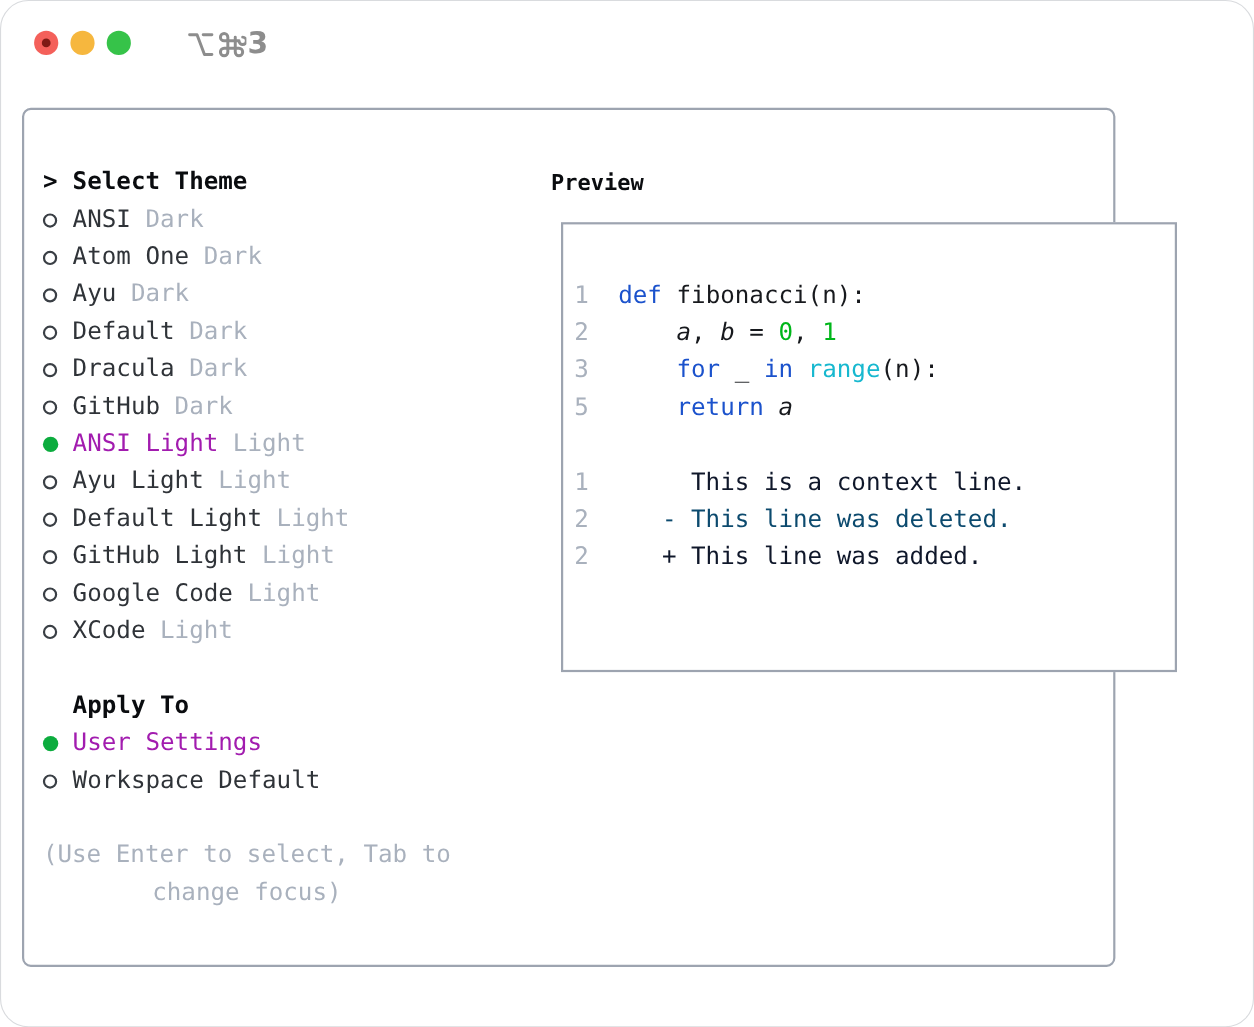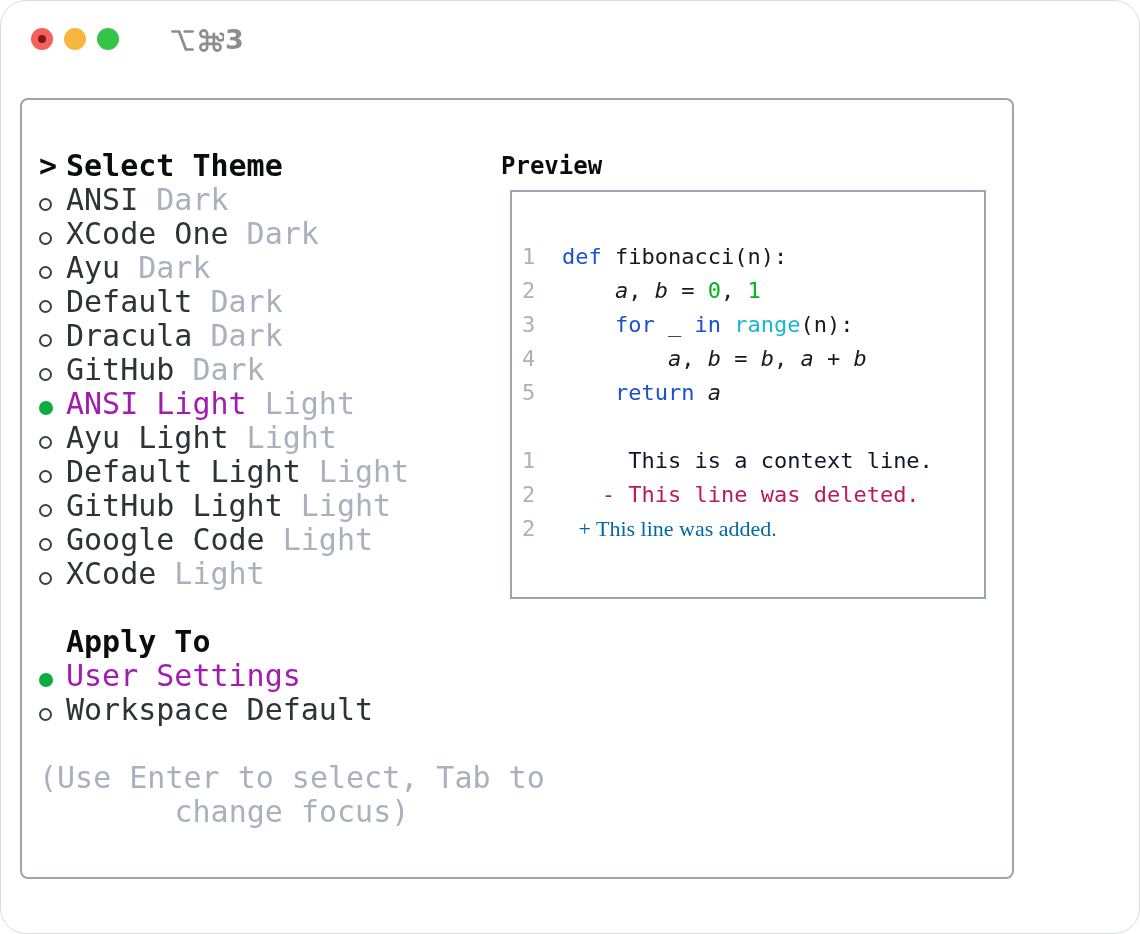--- a/index.html
+++ b/index.html
@@ -12,45 +12,45 @@
   .light-red .core{position:absolute;left:7px;top:7px;width:8px;height:8px;border-radius:50%;background:#7e1a14;}
   .light-yellow{left:63px;background:#f6b73e;}
   .light-green{left:96px;background:#36c349;}
   
   .shortcut{position:absolute;left:168px;top:25px;display:flex;align-items:center;gap:1px;color:#8d8d8d;}
   .shortcut svg{display:block;}
   .shortcut-num{font-family:"DejaVu Sans",sans-serif;font-weight:700;font-size:27px;line-height:28px;color:#8d8d8d;}
   
   .main-box{position:absolute;left:19px;top:97px;width:994px;height:781px;box-sizing:border-box;
     border:2px solid #9da4b0;border-radius:8px;background:#fff;}
-  .left-col{position:absolute;left:17px;top:49px;font-size:30px;line-height:34px;}
+  .left-col{position:absolute;left:17px;top:49px;font-size:22px;line-height:34px;}
   .row{height:34px;white-space:pre;color:#2f3338;}
   .marker{display:inline-block;width:27px;}
   .ring{display:inline-block;width:13px;height:13px;box-sizing:border-box;border:2px solid #3a3f45;border-radius:50%;vertical-align:-1px;}
   .dot-on{display:inline-block;width:14px;height:14px;border-radius:50%;background:#0cac3e;vertical-align:-1px;}
   .hdr{font-weight:700;color:#0a0c0f;}
   .muted{color:#a9b1bd;}
   .sel{color:#a21caf;}
   .help-line{height:34px;white-space:pre;color:#a9b1bd;text-align:center;}
   .spacer{height:34px;}
   
-  .preview-hdr{position:absolute;left:479px;top:49px;font-size:24px;line-height:34px;font-weight:700;color:#0a0c0f;}
-  .preview-box{position:absolute;left:488px;top:90px;width:476px;height:409px;box-sizing:border-box;
+  .preview-hdr{position:absolute;left:479px;top:49px;font-size:20px;line-height:34px;font-weight:700;color:#0a0c0f;}
+  .preview-box{position:absolute;left:488px;top:102px;width:560px;height:409px;box-sizing:border-box;
     border:2px solid #9da4b0;background:#fff;}
   .code{position:absolute;left:10px;top:48px;font-size:22px;line-height:34px;}
   .cline{height:34px;white-space:pre;color:#17191d;}
   .gutter{display:inline-block;width:40px;color:#a9b1bd;}
   .kw{color:#1b52cc;}
   .fn{color:#17b8cf;}
   .lit{color:#00b61a;}
   .var{font-style:italic;color:#17191d;}
   .plain{color:#17191d;}
   .ctx{color:#0f172a;}
-  .del{color:#be185d;}
-  .add{color:#0369a1;font-family:Liberation Serif, serif;}
+  .del{color:#0c4a6e;}
+  .add{color:#0f172a;}
 </style>
 </head>
 <body>
 
 <div class="window">
 
   <span class="light light-red">
       <span class="core"></span>
     </span>
   <span class="light light-yellow"></span>
@@ -66,21 +66,21 @@
     </svg>
     <span class="shortcut-num">3</span>
   </div>
 
   <div class="main-box">
 
     <div class="left-col">
       <div class="row hdr"><span class="marker">&gt;</span><span>Select Theme</span></div>
       <div>
           <div class="row"><span class="marker"><span class="ring"></span></span><span>ANSI</span><span class="muted"> Dark</span></div>
-          <div class="row"><span class="marker"><span class="ring"></span></span><span>XCode One</span><span class="muted"> Dark</span></div>
+          <div class="row"><span class="marker"><span class="ring"></span></span><span>Atom One</span><span class="muted"> Dark</span></div>
           <div class="row"><span class="marker"><span class="ring"></span></span><span>Ayu</span><span class="muted"> Dark</span></div>
           <div class="row"><span class="marker"><span class="ring"></span></span><span>Default</span><span class="muted"> Dark</span></div>
           <div class="row"><span class="marker"><span class="ring"></span></span><span>Dracula</span><span class="muted"> Dark</span></div>
           <div class="row"><span class="marker"><span class="ring"></span></span><span>GitHub</span><span class="muted"> Dark</span></div>
           <div class="row"><span class="marker"><span class="dot-on"></span></span><span class="sel">ANSI Light</span><span class="muted"> Light</span></div>
           <div class="row"><span class="marker"><span class="ring"></span></span><span>Ayu Light</span><span class="muted"> Light</span></div>
           <div class="row"><span class="marker"><span class="ring"></span></span><span>Default Light</span><span class="muted"> Light</span></div>
           <div class="row"><span class="marker"><span class="ring"></span></span><span>GitHub Light</span><span class="muted"> Light</span></div>
           <div class="row"><span class="marker"><span class="ring"></span></span><span>Google Code</span><span class="muted"> Light</span></div>
           <div class="row"><span class="marker"><span class="ring"></span></span><span>XCode</span><span class="muted"> Light</span></div>
@@ -96,21 +96,20 @@
       <div class="help-line">change focus)</div>
     </div>
 
     <div class="preview-hdr">Preview</div>
 
     <div class="preview-box">
       <div class="code">
           <div class="cline"><span class="gutter">1</span><span class="kw">def</span><span class="plain"> fibonacci(n):</span></div>
           <div class="cline"><span class="gutter">2</span><span class="plain">    </span><span class="var">a</span><span class="plain">, </span><span class="var">b</span><span class="plain"> = </span><span class="lit">0</span><span class="plain">, </span><span class="lit">1</span></div>
           <div class="cline"><span class="gutter">3</span><span class="plain">    </span><span class="kw">for</span><span class="plain"> _ </span><span class="kw">in</span><span class="plain"> </span><span class="fn">range</span><span class="plain">(n):</span></div>
-          <div class="cline"><span class="gutter">4</span><span class="plain">        </span><span class="var">a</span><span class="plain">, </span><span class="var">b</span><span class="plain"> = </span><span class="var">b</span><span class="plain">, </span><span class="var">a</span><span class="plain"> + </span><span class="var">b</span></div>
           <div class="cline"><span class="gutter">5</span><span class="plain">    </span><span class="kw">return</span><span class="plain"> </span><span class="var">a</span></div>
           <div class="cline"><span class="gutter"></span></div>
           <div class="cline"><span class="gutter">1</span><span class="ctx">     This is a context line.</span></div>
           <div class="cline"><span class="gutter">2</span><span class="del">   - This line was deleted.</span></div>
           <div class="cline"><span class="gutter">2</span><span class="add">   + This line was added.</span></div>
         </div>
     </div>
 
   </div>
 </div>

